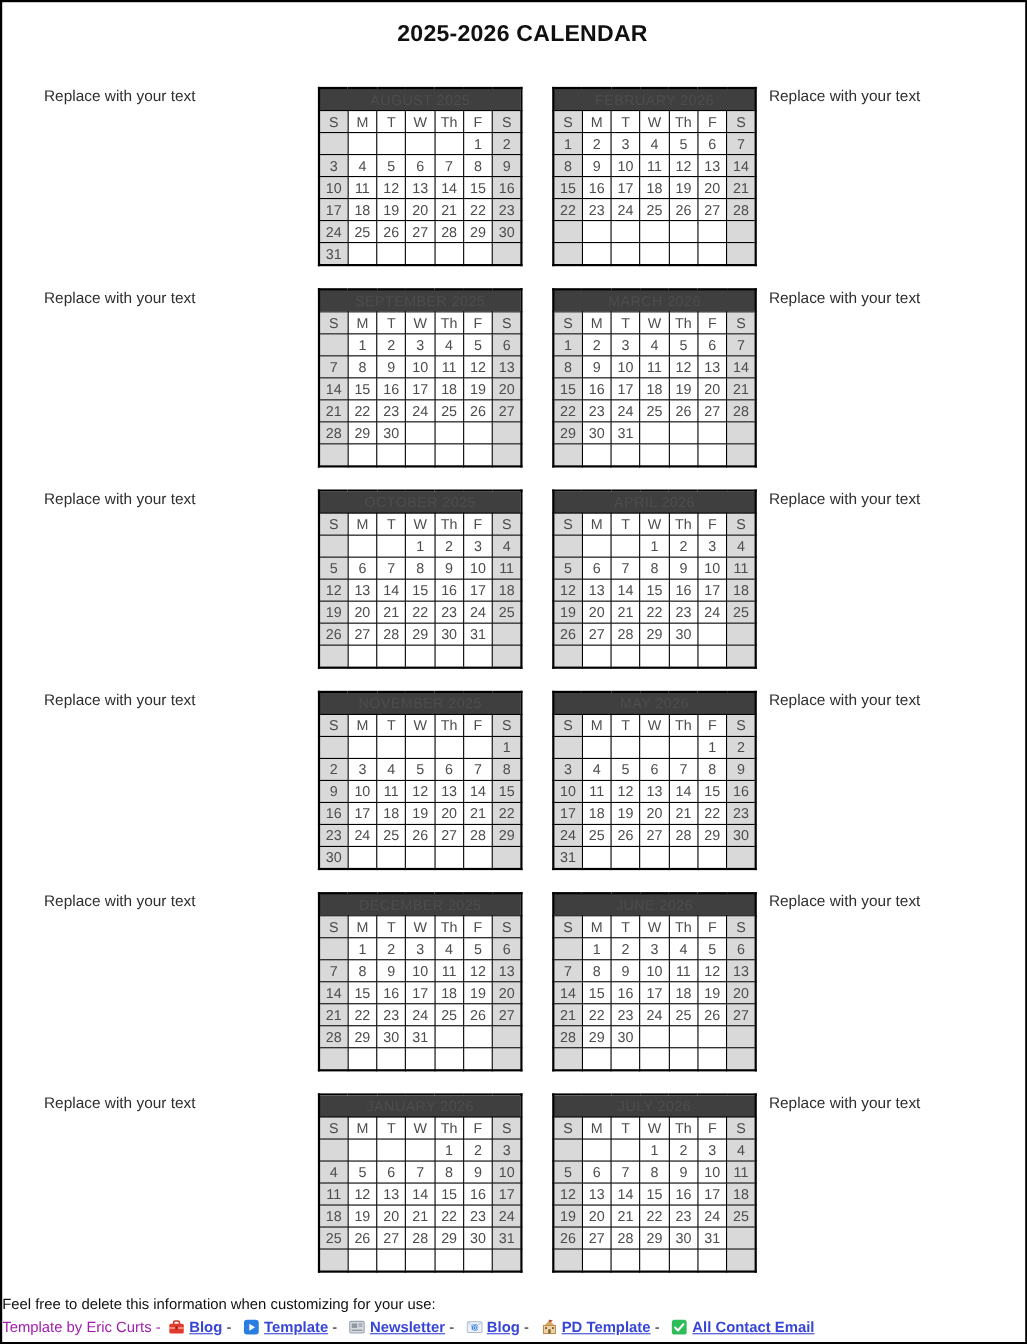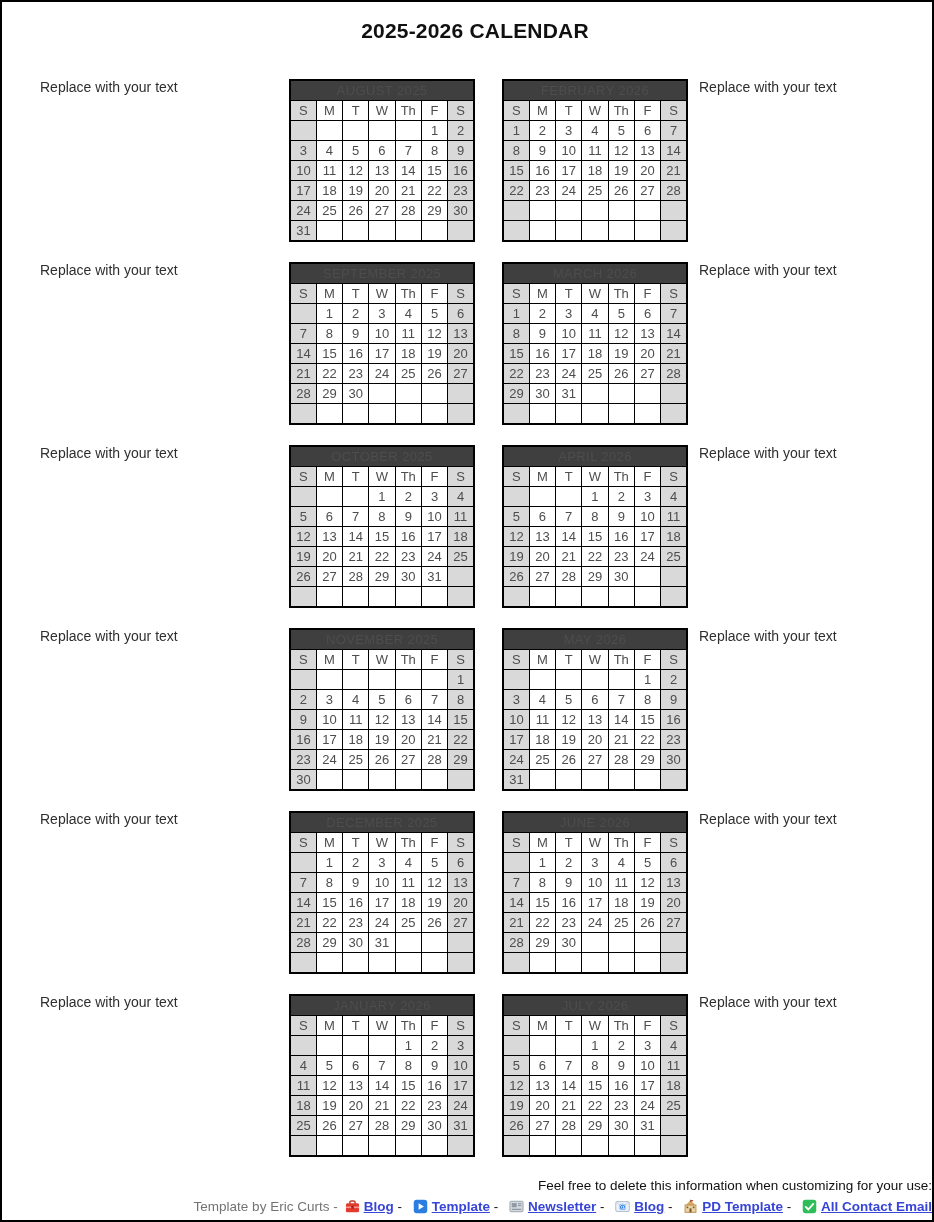--- a/index.html
+++ b/index.html
@@ -34,24 +34,24 @@
     text-align:center; font-size:13px; font-weight:normal;
     color:var(--cell-text,#4d4d4d); overflow:hidden;
   }
   td.month-title {
     background:var(--month-header-bg,#3f3f3f);
     color:var(--month-header-text,#ffffff);
     font-weight:bold; font-size:13.5px; height:20px; line-height:20px;
     letter-spacing:0.4px;
   }
   .weekend { background:var(--weekend-cell-bg,#d9d9d9); }
-  .footer { text-align:right; margin-top:20px; color:#101010; }
+  .footer { text-align:left; margin-top:20px; color:#101010; }
   .footer-note { font-size:13.5px; line-height:18px; }
   .footer-links-line { font-size:13.5px; line-height:22px; margin-top:1px; }
-  .credit { color:#737373; }
+  .credit { color:#a21caf; }
   a.flink { color:var(--link,#3745d6); text-decoration:underline; cursor:pointer;font-weight:bold; }
   .icon { display:inline-block; vertical-align:-3px; margin:0 4px 0 7px; line-height:0; }
   .sep { color:#101010; }
 </style>
 </head>
 <body>
 
 <div class="page">
   <div class="title">2025-2026 CALENDAR</div>
 

